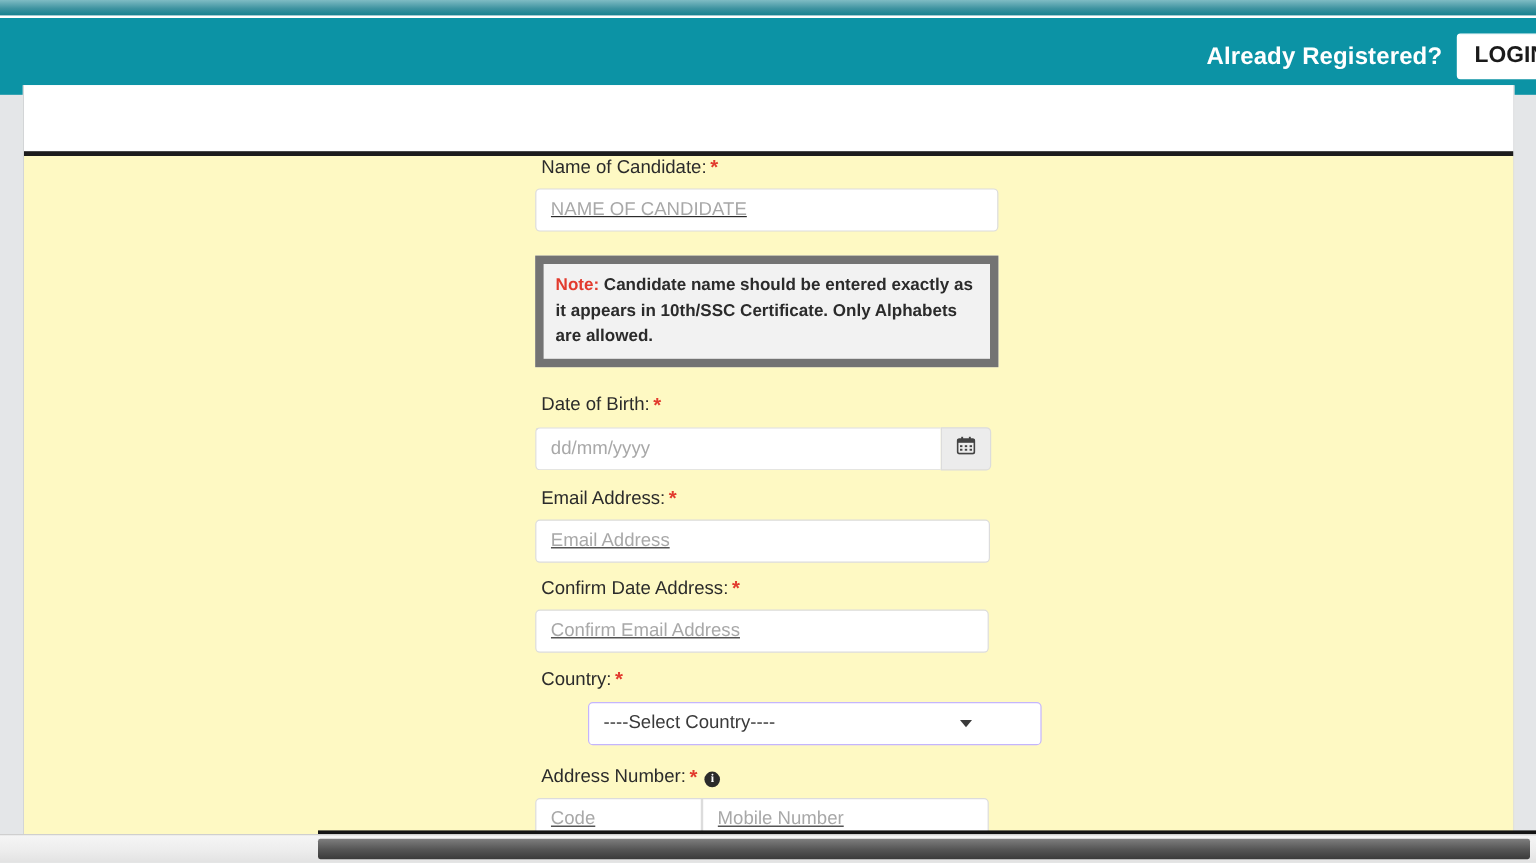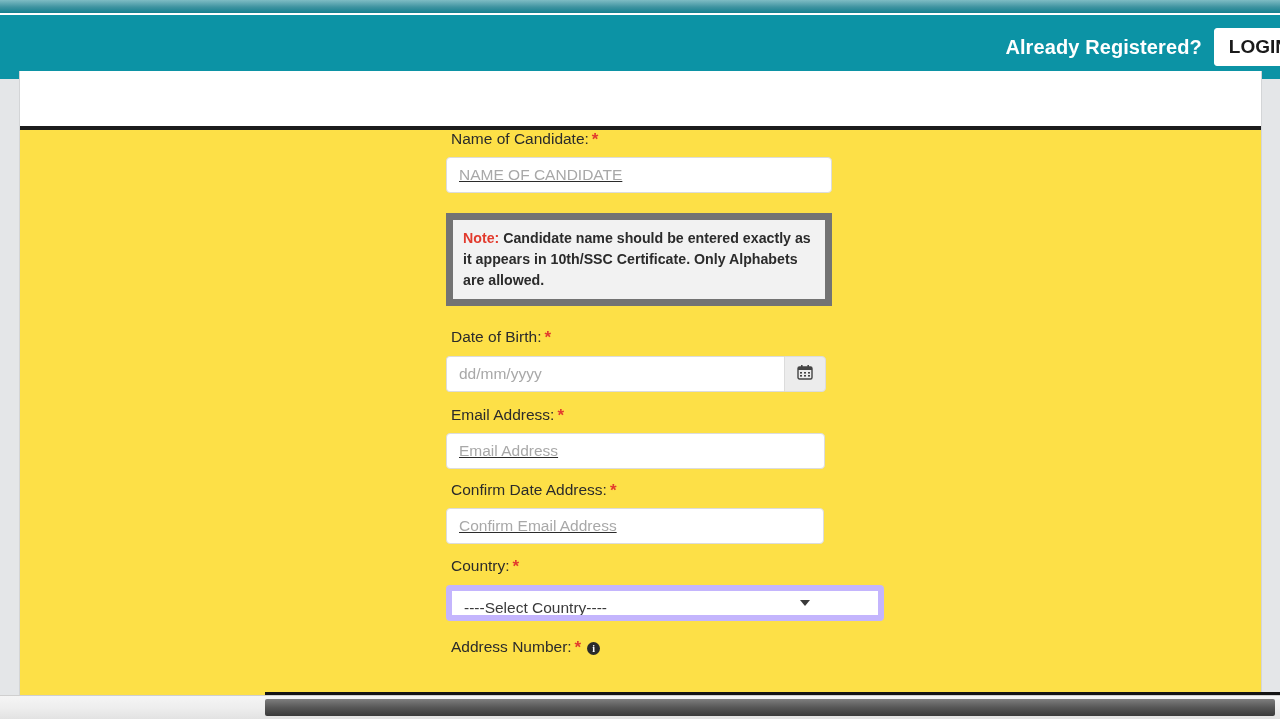--- a/index.html
+++ b/index.html
@@ -111,21 +111,21 @@
     background: #1c1c1c;
   }
 
   
   .form-area {
     position: absolute;
     left: 0;
     top: 59px;
     width: 100%;
     height: 566px;
-    background: #fde047;
+    background: #fef9c3;
     overflow: hidden;
   }
 
   .form-inner {
     position: absolute;
     left: 426px;
     top: 0;
     width: 420px;
   }
 
@@ -233,32 +233,33 @@
     cursor: pointer;
   }
 
   
   .select-wrap {
     position: relative;
     width: 378px;
   }
   .select-box {
     box-sizing: border-box;
-    width: 438px;
+    width: 378px;
     height: 36px;
-    border: 6px solid #c4b5fd;
+    border: 1px solid #c4b5fd;
     border-radius: 4px;
     background: #ffffff;
     font-size: 15.5px;
     color: #3a3a3a;
     padding: 0 30px 0 12px;
     line-height: 34px;
     cursor: pointer;
     white-space: nowrap;
     overflow: hidden;
+    margin-left: 44px;
   }
   .select-caret {
     position: absolute;
     right: 14px;
     top: 15px;
     width: 0; height: 0;
     border-left: 5px solid transparent;
     border-right: 5px solid transparent;
     border-top: 6px solid #3a3a3a;
     pointer-events: none;
@@ -389,20 +390,24 @@
             <span class="select-caret"></span>
           </div>
         </div>
 
         <div class="spacer-17"></div>
 
         <div class="field-block">
           <div class="field-label">
             <span>Address Number:</span><span class="req-star">*</span><span class="info-icon">i</span>
           </div>
+          <div class="mobile-row">
+            <input class="txt-input input-code" type="text" placeholder="Code" style="">
+            <input class="txt-input input-mobile" type="text" placeholder="Mobile Number" style="">
+          </div>
         </div>
 
       </div>
     </div>
   </div>
 
   <div class="page-bottom-rule"></div>
 
   <div class="hscrollbar">
     <div class="hscroll-thumb"></div>

